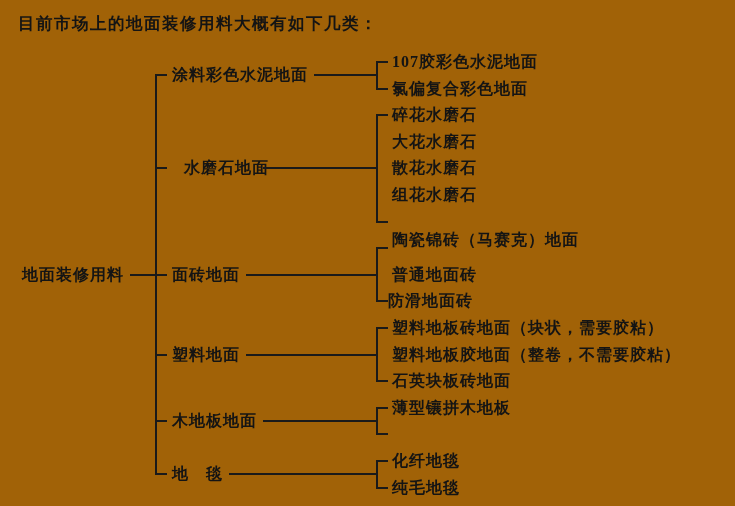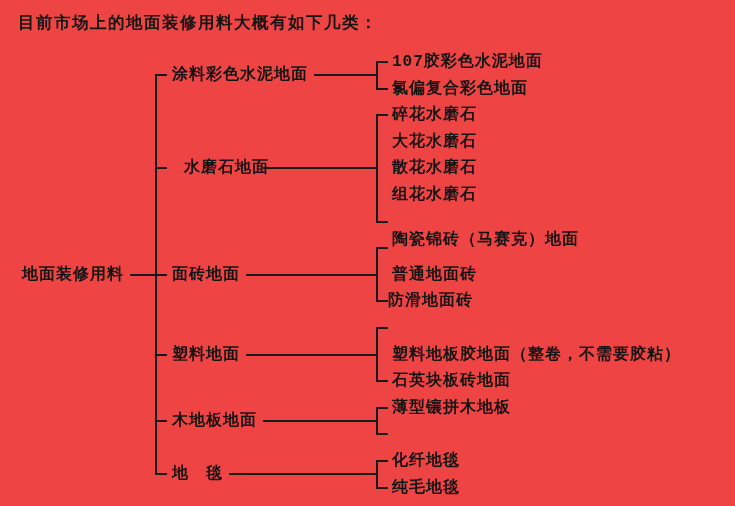--- a/index.html
+++ b/index.html
@@ -1,21 +1,21 @@
 <!DOCTYPE html>
 <html><head>
 <meta charset="utf-8">
 <style>
   html,body{margin:0;padding:0;background:#ffffff;}
   .page{
     position:relative;
     width:735px;height:506px;
-    background:#ef4444;
+    background:#a16207;
     overflow:hidden;
-    font-family:Liberation Mono, monospace;
+    font-family:Liberation Serif, serif;
   }
   #diagram{position:absolute;left:0;top:0;right:0;bottom:0;}
   .txt{
     position:absolute;
     transform:translateY(-50%);
     white-space:nowrap;
     color:#141414;
     font-size:16px;
     font-weight:700;
     letter-spacing:1px;
@@ -44,20 +44,21 @@
       <div class="line" style="left: 377px; top: 114.2px; width: 11px; height: 2px;"></div>
       <div class="line" style="left: 377px; top: 220.6px; width: 11px; height: 2px;"></div>
       <div class="txt" style="left: 172px; top: 168.4px; margin-left: 12px;">水磨石地面</div>
       <div class="txt" style="left: 392px; top: 240px;">陶瓷锦砖（马赛克）地面</div>
       <div class="txt" style="left: 392px; top: 274.8px;">普通地面砖</div>
       <div class="txt" style="left: 388px; top: 301.4px;">防滑地面砖</div>
       <div class="line" style="left: 376px; top: 247.2px; width: 2px; height: 55.2px;"></div>
       <div class="line" style="left: 377px; top: 247.2px; width: 11px; height: 2px;"></div>
       <div class="line" style="left: 377px; top: 300.4px; width: 11px; height: 2px;"></div>
       <div class="txt" style="left: 172px; top: 274.8px;">面砖地面</div>
+      <div class="txt" style="left: 392px; top: 328px;">塑料地板砖地面（块状，需要胶粘）</div>
       <div class="txt" style="left: 392px; top: 354.6px;">塑料地板胶地面（整卷，不需要胶粘）</div>
       <div class="txt" style="left: 392px; top: 381.2px;">石英块板砖地面</div>
       <div class="line" style="left: 376px; top: 327px; width: 2px; height: 55.2px;"></div>
       <div class="line" style="left: 377px; top: 327px; width: 11px; height: 2px;"></div>
       <div class="line" style="left: 377px; top: 380.2px; width: 11px; height: 2px;"></div>
       <div class="txt" style="left: 172px; top: 354.6px;">塑料地面</div>
       <div class="txt" style="left: 392px; top: 407.8px;">薄型镶拼木地板</div>
       <div class="line" style="left: 376px; top: 406.8px; width: 2px; height: 28.6px;"></div>
       <div class="line" style="left: 377px; top: 406.8px; width: 11px; height: 2px;"></div>
       <div class="line" style="left: 377px; top: 433.4px; width: 11px; height: 2px;"></div>

